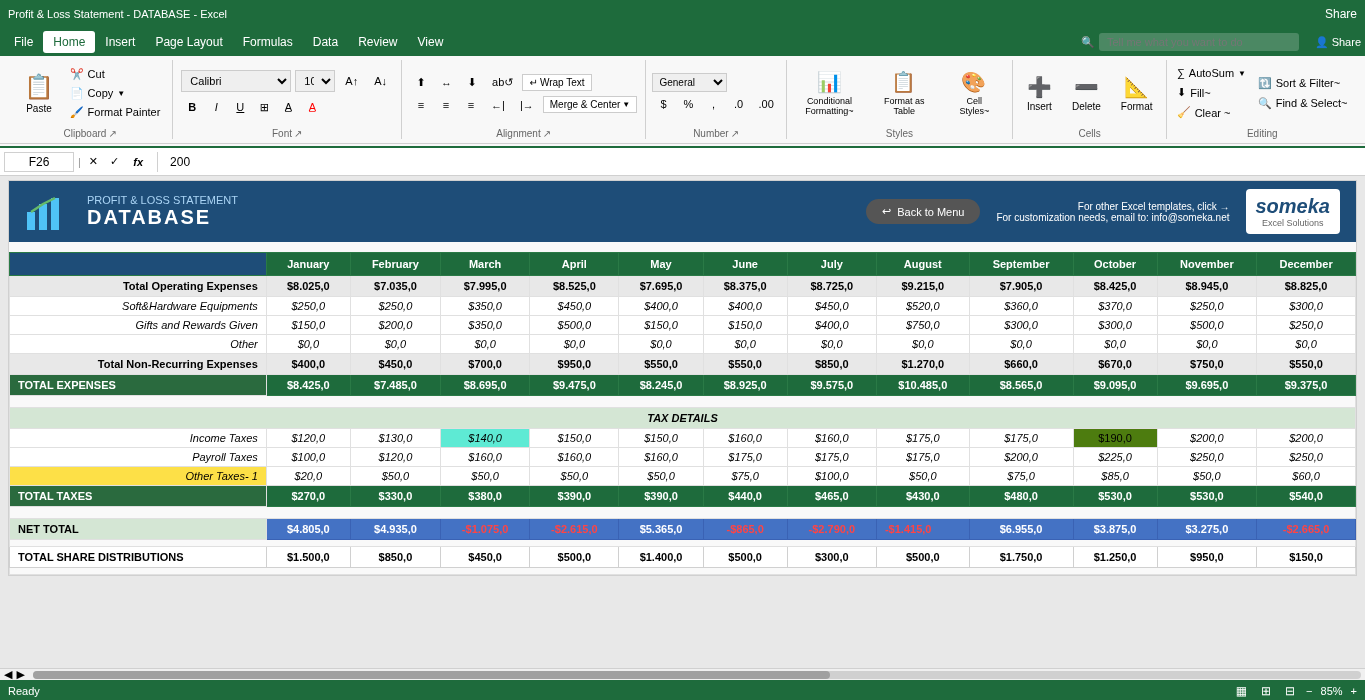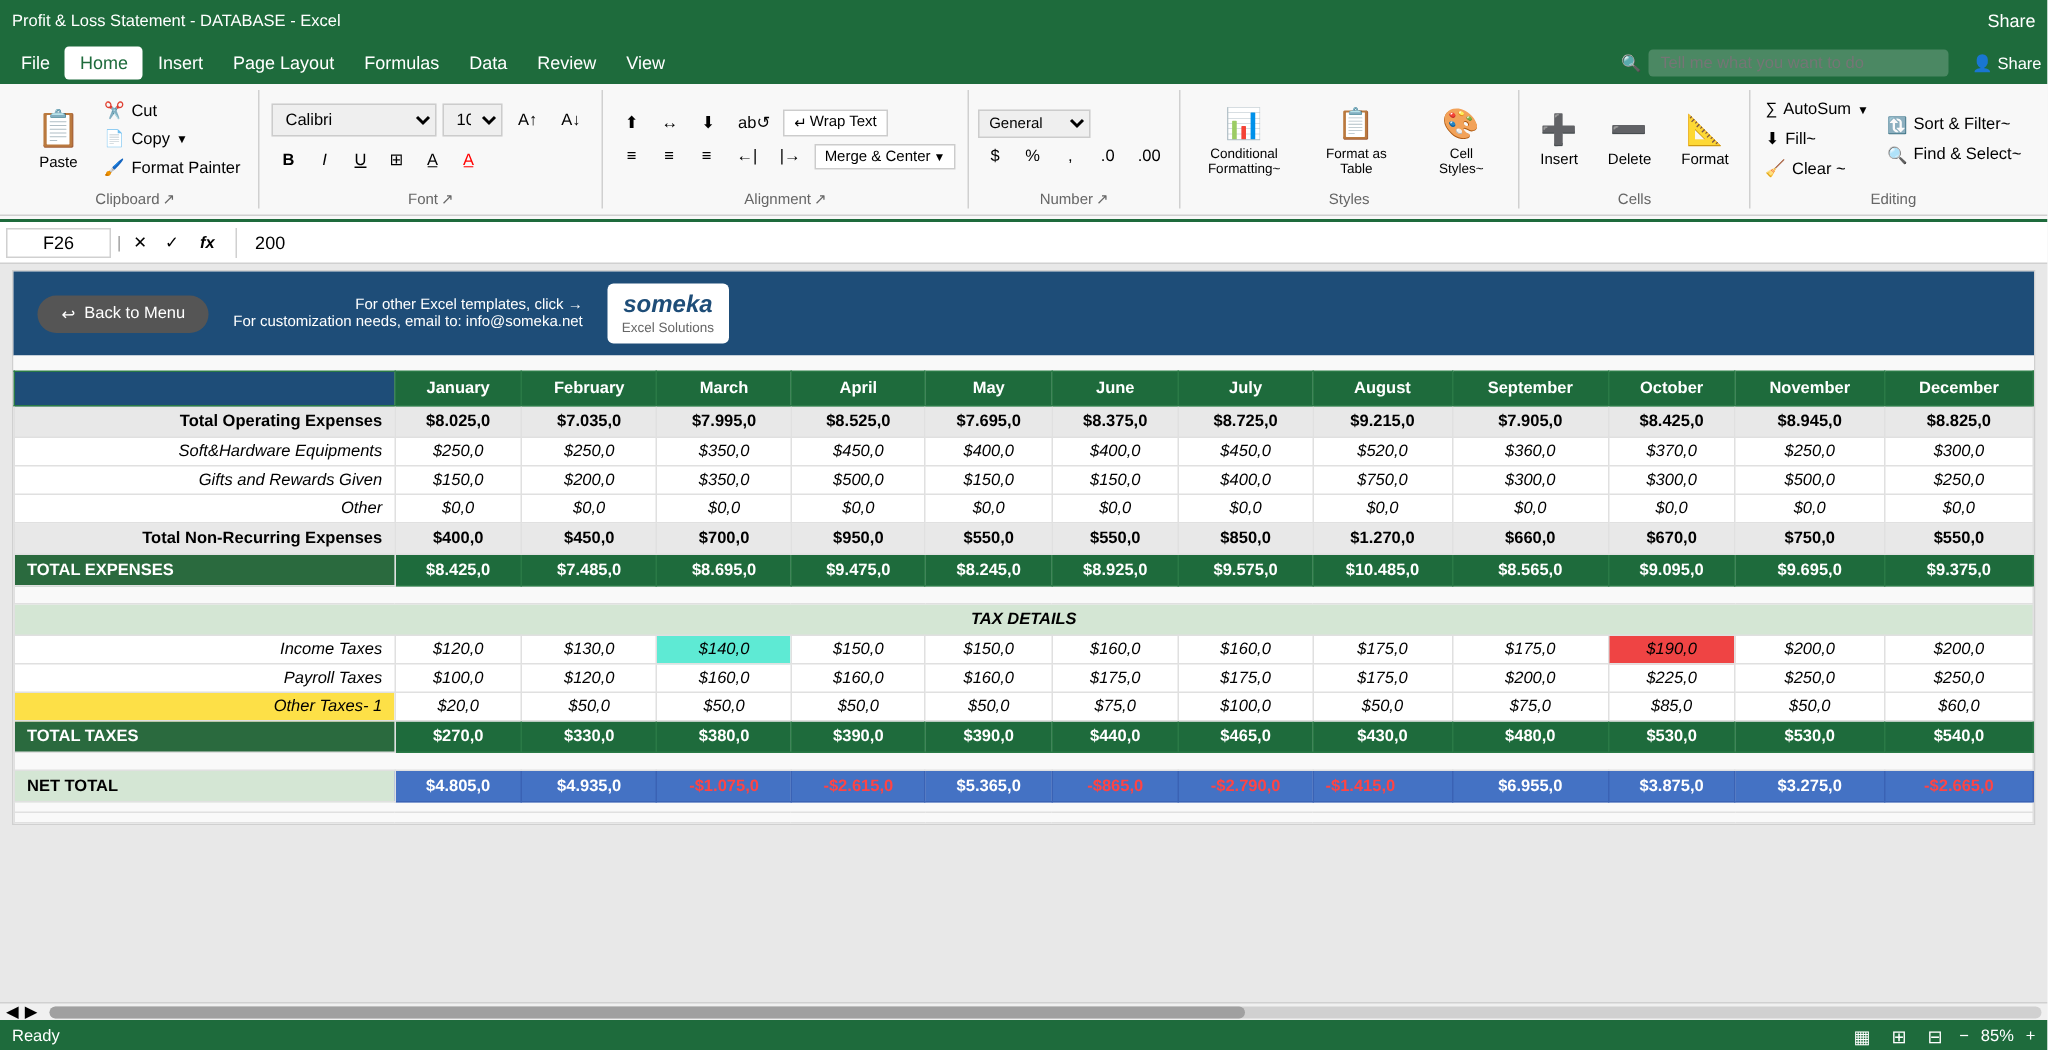--- a/index.html
+++ b/index.html
@@ -461,31 +461,43 @@
   <span style="cursor:pointer; padding:0 6px; font-style:italic; font-weight:bold;">fx</span>
   <span style="width:1px;background:#d0d0d0;height:20px;margin:0 4px;"></span>
   <input type="text" class="formula-input" value="200" style="">
 </div>
 
 <div style="overflow:auto; height:calc(700px - 28px - 28px - 90px - 28px - 22px - 12px); background:#e8e8e8; padding:4px;">
 
   <div style="background:white; border:1px solid #d0d0d0; margin:0 4px;">
 
     <div style="background:#1e4d78; display:flex; align-items:center; justify-content:space-between; padding:8px 16px; min-height:55px;">
+      <div style="display:flex;align-items:center;gap:14px;">
+        <svg width="48" height="40">
+          <rect x="2" y="20" width="8" height="18" fill="#4fc3f7"></rect>
+          <rect x="14" y="12" width="8" height="26" fill="#4fc3f7"></rect>
+          <rect x="26" y="6" width="8" height="32" fill="#4fc3f7"></rect>
+          <polyline points="6,20 18,12 30,6" stroke="#66bb6a" stroke-width="2.5" fill="none"></polyline>
+        </svg>
+        <div>
+          <div style="color:#aad4f5;font-size:11px;">PROFIT &amp; LOSS STATEMENT</div>
+          <div style="color:white;font-size:20px;font-weight:700;letter-spacing:2px;">DATABASE</div>
+        </div>
+      </div>
       <div style="display:flex;align-items:center;gap:16px;">
         <button style="background:#555;color:white;border:none;padding:6px 16px;border-radius:18px;cursor:pointer;font-size:11px;display:flex;align-items:center;gap:6px;">
           <span>↩</span>
           <span>Back to Menu</span>
         </button>
         <div style="color:white;font-size:10px;text-align:right;">
           <div>For other Excel templates, click →</div>
           <div>For customization needs, email to: info@someka.net</div>
         </div>
         <div style="background:white;padding:6px 10px;border-radius:4px;text-align:center;">
-          <div style="font-size:16px;font-weight:700;color:#1e4d78;font-style:italic;">someka</div>
+          <div style="font-size:20px;font-weight:700;color:#1e4d78;font-style:italic;">someka</div>
           <div style="font-size:9px;color:#666;">Excel Solutions</div>
         </div>
       </div>
     </div>
 
     <div style="height:10px;background:#f9f9f9;"></div>
 
     <table class="data-table">
       <thead>
         <tr>
@@ -605,21 +617,21 @@
             <td style="text-align: right; font-style: italic; padding: 3px 8px; background: white;">Income Taxes</td>
             <td style="text-align: center; background: white; font-style: italic;">$120,0</td>
             <td style="text-align: center; background: white; font-style: italic;">$130,0</td>
             <td style="text-align: center; background: #5eead4; font-style: italic;">$140,0</td>
             <td style="text-align: center; background: white; font-style: italic;">$150,0</td>
             <td style="text-align: center; background: white; font-style: italic;">$150,0</td>
             <td style="text-align: center; background: white; font-style: italic;">$160,0</td>
             <td style="text-align: center; background: white; font-style: italic;">$160,0</td>
             <td style="text-align: center; background: white; font-style: italic;">$175,0</td>
             <td style="text-align: center; background: white; font-style: italic;">$175,0</td>
-            <td style="text-align: center; background: #ef4444; font-style: italic;">$190,0</td>
+            <td style="text-align: center; background: #4d7c0f; ">$190,0</td>
             <td style="text-align: center; background: white; font-style: italic;">$200,0</td>
             <td style="text-align: center; background: white; font-style: italic;">$200,0</td>
           </tr>
           <tr>
             <td style="text-align: right; font-style: italic; padding: 3px 8px; background: white;">Payroll Taxes</td>
             <td style="text-align: center; background: white; font-style: italic;">$100,0</td>
             <td style="text-align: center; background: white; font-style: italic;">$120,0</td>
             <td style="text-align: center; background: white; font-style: italic;">$160,0</td>
             <td style="text-align: center; background: white; font-style: italic;">$160,0</td>
             <td style="text-align: center; background: white; font-style: italic;">$160,0</td>
@@ -676,20 +688,35 @@
             <td style="background: rgb(68, 114, 196); font-weight: 700; border: 1px solid rgb(58, 98, 180); color: rgb(255, 68, 68);">-$1.415,0</td>
             <td style="background: rgb(68, 114, 196); text-align: center; font-weight: 700; border: 1px solid rgb(58, 98, 180); color: white;">$6.955,0</td>
             <td style="background: rgb(68, 114, 196); text-align: center; font-weight: 700; border: 1px solid rgb(58, 98, 180); color: white;">$3.875,0</td>
             <td style="background: rgb(68, 114, 196); text-align: center; font-weight: 700; border: 1px solid rgb(58, 98, 180); color: white;">$3.275,0</td>
             <td style="background: rgb(68, 114, 196); text-align: center; font-weight: 700; border: 1px solid rgb(58, 98, 180); color: rgb(255, 68, 68);">-$2.665,0</td>
           </tr>
           <tr>
             <td colspan="13" style="height: 6px; background: rgb(249, 249, 249);"></td>
           </tr>
           <tr>
+            <td style="background: white; font-weight: 700; padding: 4px 8px; text-align: left; border: 1px solid rgb(208, 208, 208);">TOTAL SHARE DISTRIBUTIONS</td>
+            <td style="background: white; text-align: center; border: 1px solid rgb(208, 208, 208); font-weight: 600;">$1.500,0</td>
+            <td style="background: white; text-align: center; border: 1px solid rgb(208, 208, 208); font-weight: 600;">$850,0</td>
+            <td style="background: white; text-align: center; border: 1px solid rgb(208, 208, 208); font-weight: 600;">$450,0</td>
+            <td style="background: white; text-align: center; border: 1px solid rgb(208, 208, 208); font-weight: 600;">$500,0</td>
+            <td style="background: white; text-align: center; border: 1px solid rgb(208, 208, 208); font-weight: 600;">$1.400,0</td>
+            <td style="background: white; text-align: center; border: 1px solid rgb(208, 208, 208); font-weight: 600;">$500,0</td>
+            <td style="background: white; text-align: center; border: 1px solid rgb(208, 208, 208); font-weight: 600;">$300,0</td>
+            <td style="background: white; text-align: center; border: 1px solid rgb(208, 208, 208); font-weight: 600;">$500,0</td>
+            <td style="background: white; text-align: center; border: 1px solid rgb(208, 208, 208); font-weight: 600;">$1.750,0</td>
+            <td style="background: white; text-align: center; border: 1px solid rgb(208, 208, 208); font-weight: 600;">$1.250,0</td>
+            <td style="background: white; text-align: center; border: 1px solid rgb(208, 208, 208); font-weight: 600;">$950,0</td>
+            <td style="background: white; text-align: center; border: 1px solid rgb(208, 208, 208); font-weight: 600;">$150,0</td>
+          </tr>
+          <tr>
             <td colspan="13" style="height: 6px; background: rgb(249, 249, 249);"></td>
           </tr>
         </tbody>
     </table>
   </div>
 </div>
 
 <div class="scrollbar-container">
   <div style="display:flex;align-items:center;gap:4px;padding:0 4px;">
     <span style="cursor:pointer;">◀</span>

